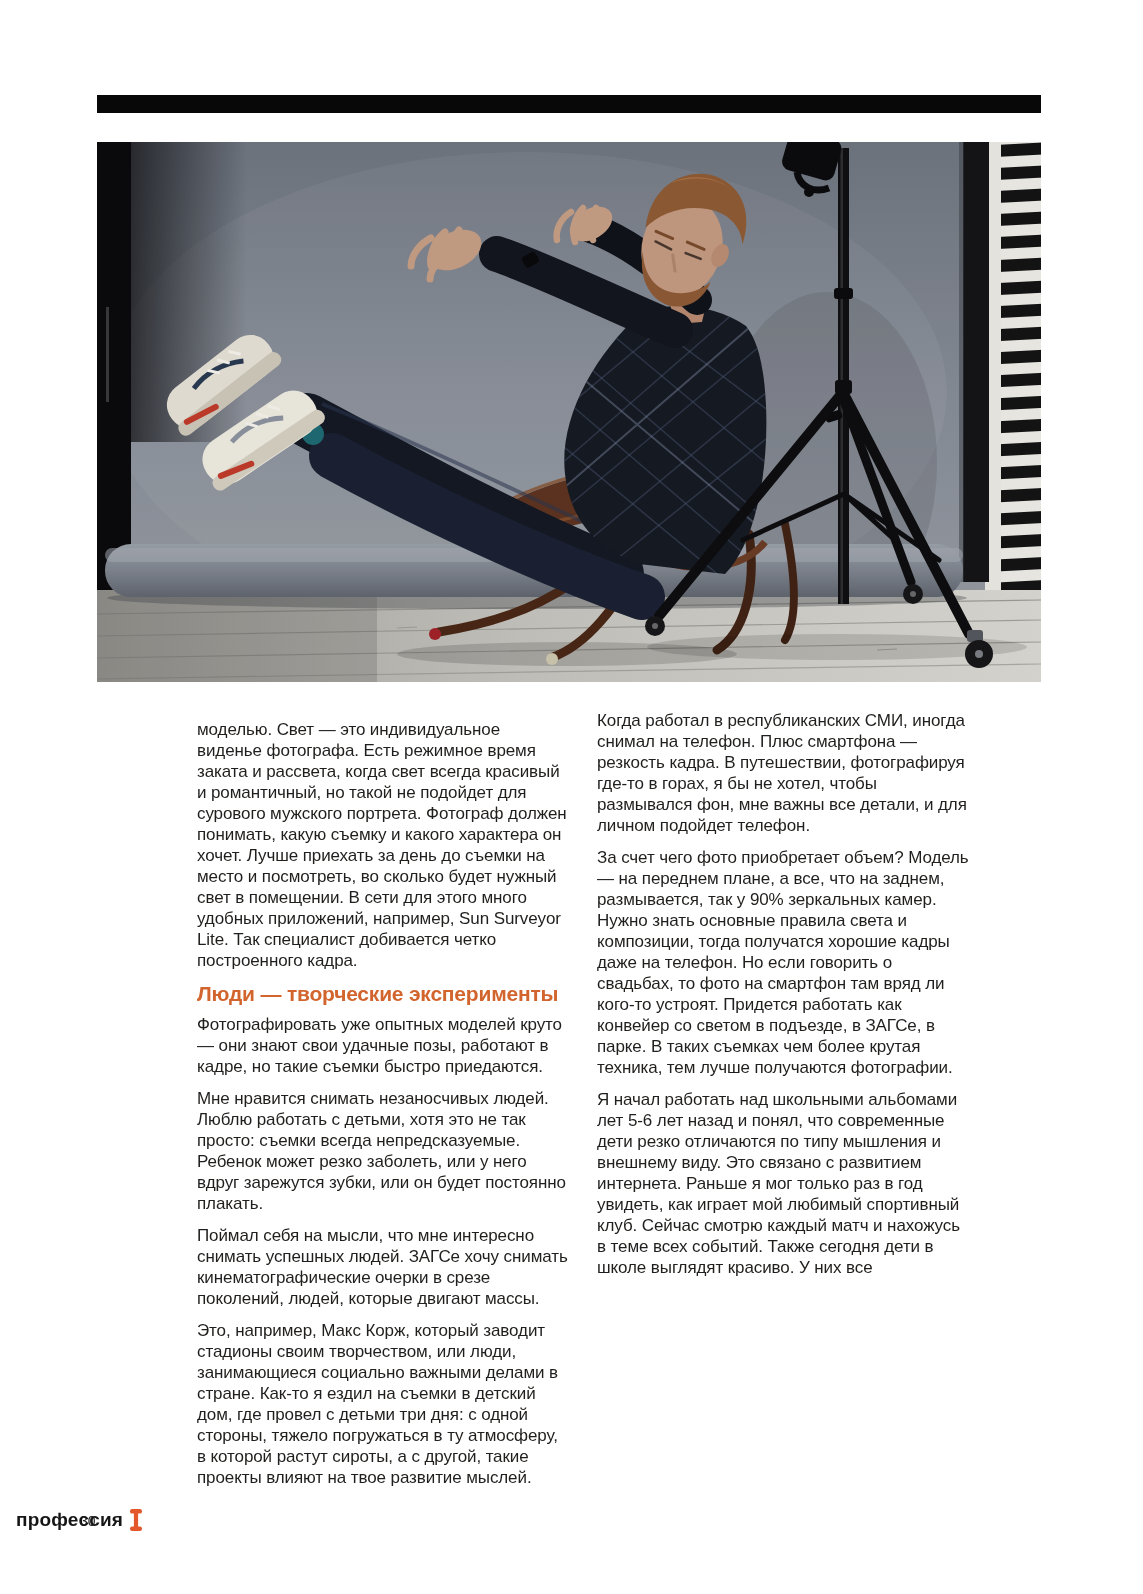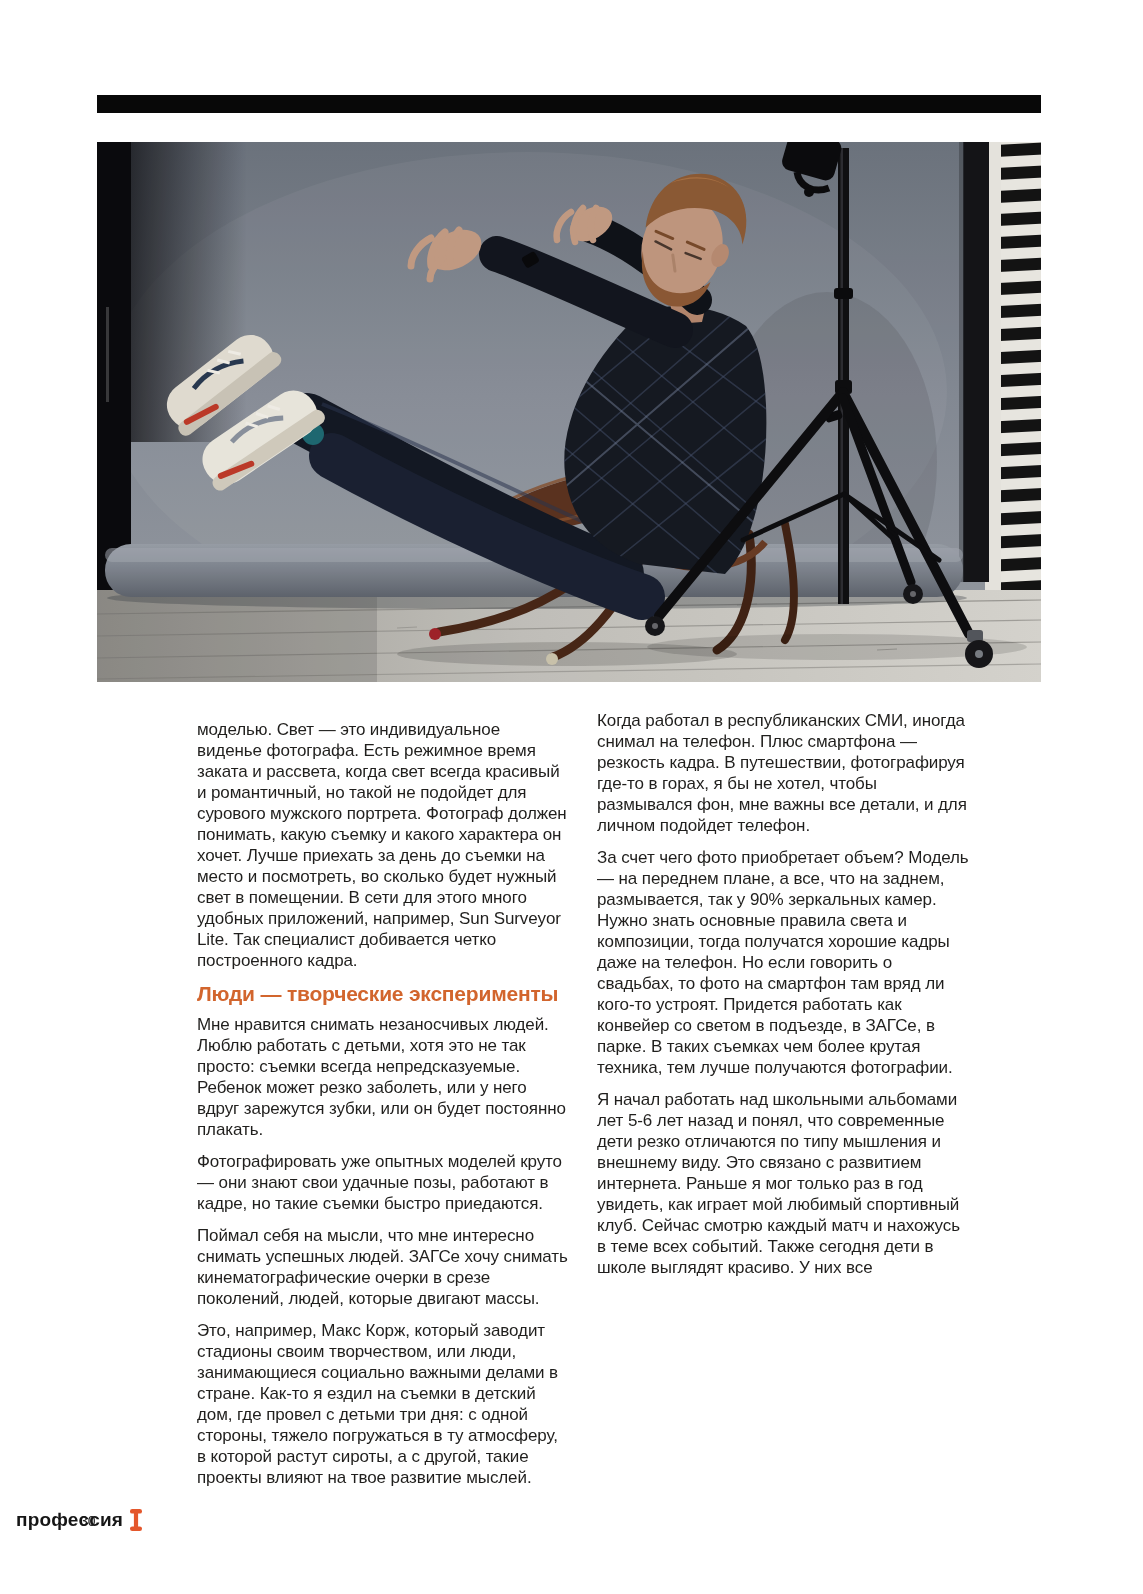--- a/index.html
+++ b/index.html
@@ -225,22 +225,22 @@
       </g>
 
       <rect x="0" y="0" width="944" height="540" fill="#000000" opacity="0.03"></rect>
     </svg>
   </figure>
 
   <main class="columns">
     <section class="col col-left">
       <p class="body">моделью. Свет — это индивидуальное виденье фотографа. Есть режимное время заката и рассвета, когда свет всегда красивый и романтичный, но такой не подойдет для сурового мужского портрета. Фотограф должен понимать, какую съемку и какого характера он хочет. Лучше приехать за день до съемки на место и посмотреть, во сколько будет нужный свет в помещении. В сети для этого много удобных приложений, например, Sun Surveyor Lite. Так специалист добивается четко построенного кадра.</p>
       <h3 class="sec">Люди — творческие эксперименты</h3>
+      <p class="body">Фотографировать уже опытных моделей круто — они знают свои удачные позы, работают в кадре, но такие съемки быстро приедаются.</p>
       <p class="body">Мне нравится снимать незаносчивых людей. Люблю работать с детьми, хотя это не так просто: съемки всегда непредсказуемые. Ребенок может резко заболеть, или у него вдруг зарежутся зубки, или он будет постоянно плакать.</p>
-      <p class="body">Фотографировать уже опытных моделей круто — они знают свои удачные позы, работают в кадре, но такие съемки быстро приедаются.</p>
       <p class="body">Поймал себя на мысли, что мне интересно снимать успешных людей. ЗАГСе хочу снимать кинематографические очерки в срезе поколений, людей, которые двигают массы.</p>
       <p class="body">Это, например, Макс Корж, который заводит стадионы своим творчеством, или люди, занимающиеся социально важными делами в стране. Как-то я ездил на съемки в детский дом, где провел с детьми три дня: с одной стороны, тяжело погружаться в ту атмосферу, в которой растут сироты, а с другой, такие проекты влияют на твое развитие мыслей.</p>
     </section>
     <section class="col col-right">
       <p class="body">Когда работал в республиканских СМИ, иногда снимал на телефон. Плюс смартфона — резкость кадра. В путешествии, фотографируя где-то в горах, я бы не хотел, чтобы размывался фон, мне важны все детали, и для личном подойдет телефон.</p>
       <p class="body">За счет чего фото приобретает объем? Модель — на переднем плане, а все, что на заднем, размывается, так у 90% зеркальных камер. Нужно знать основные правила света и композиции, тогда получатся хорошие кадры даже на телефон. Но если говорить о свадьбах, то фото на смартфон там вряд ли кого-то устроят. Придется работать как конвейер со светом в подъезде, в ЗАГСе, в парке. В таких съемках чем более крутая техника, тем лучше получаются фотографии.</p>
       <p class="body">Я начал работать над школьными альбомами лет 5-6 лет назад и понял, что современные дети резко отличаются по типу мышления и внешнему виду. Это связано с развитием интернета. Раньше я мог только раз в год увидеть, как играет мой любимый спортивный клуб. Сейчас смотрю каждый матч и нахожусь в теме всех событий. Также сегодня дети в школе выглядят красиво. У них все</p>
     </section>
   </main>
 

